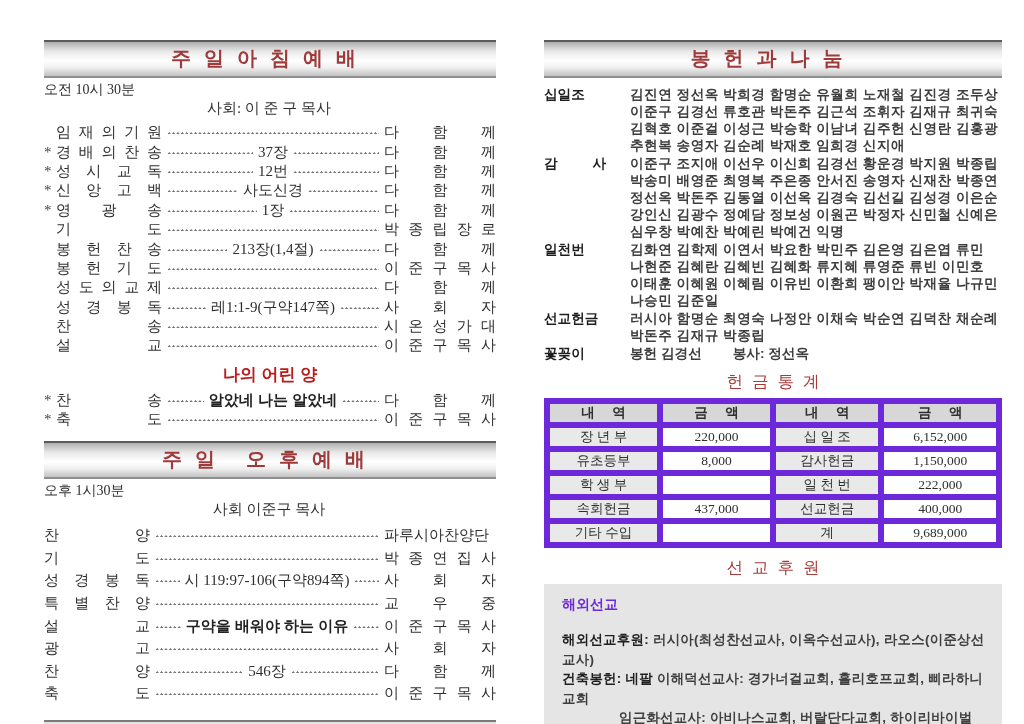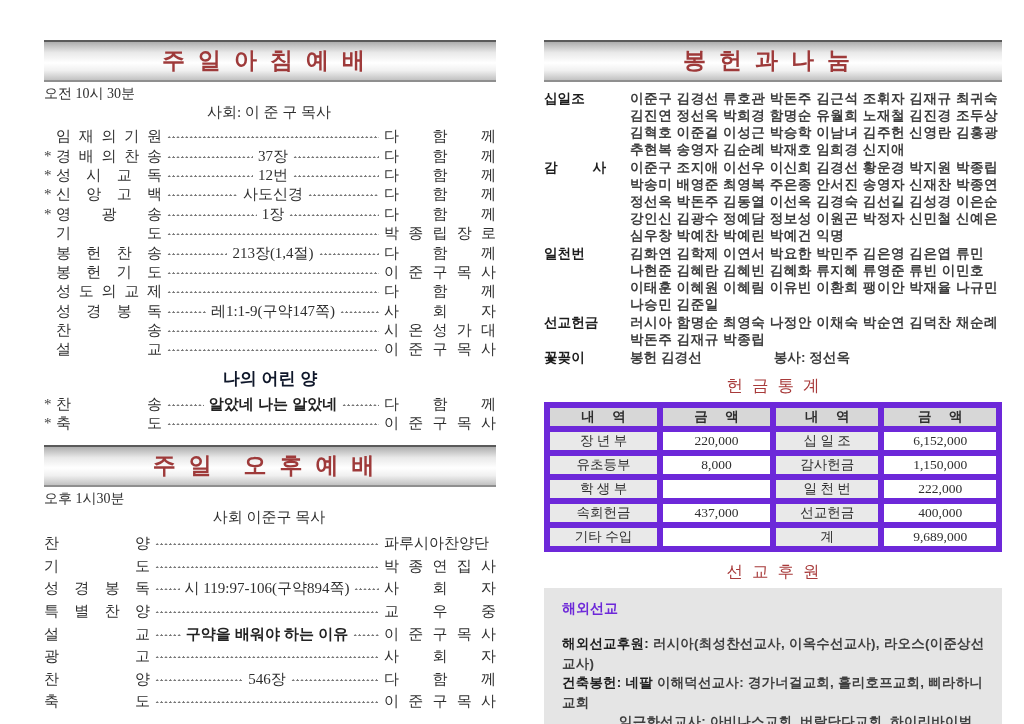--- a/index.html
+++ b/index.html
@@ -15,21 +15,21 @@
   .col-right { left:544px; width:458px; }
 
   
   .header-bar {
     border-top:2px solid #5a5a5a;
     border-bottom:2px solid #8f8f8f;
     background:linear-gradient(to bottom,#aeaeae 0%,#e9e9e9 28%,#ffffff 55%,#f0f0f0 75%,#c2c2c2 100%);
     text-align:center; padding:3px 0 4px;
   }
   .header-title {
-    color:#9e3a3a; font-weight:bold; font-size:23px;
+    color:#9e3a3a; font-weight:bold; font-size:20px;
     letter-spacing:13px; text-indent:13px;
   }
 
   .meta-row { display:flex; justify-content:space-between; font-size:14px; margin-top:3px; }
   .leader-line { text-align:center; font-size:15px; padding-right:2px; margin-bottom:5px; }
 
   .wrow { display:flex; align-items:center; font-size:15px; height:19.4px; }
   .pm .wrow { height:22.6px; }
   .star { width:12px; flex-shrink:0; color:#444; }
   .wlabel {
@@ -40,39 +40,39 @@
     background-image:radial-gradient(circle,#777 1px,transparent 1.2px);
     background-size:4.4px 3px; background-position:0 1px; background-repeat:repeat-x; }
   .wcenter { text-align:center; white-space:nowrap; }
   .bold-center { font-family:"Liberation Sans","DejaVu Sans",sans-serif; font-weight:bold; color:#222; }
   .wright {
     display:inline-block; width:112px; flex-shrink:0;
     text-align:justify; text-align-last:justify;
   }
   .sermon-title {
     text-align:center; font-family:"Liberation Sans","DejaVu Sans",sans-serif;
-    font-weight:bold; font-size:17px; color:#0f172a; margin:7px 0 5px;
+    font-weight:bold; font-size:17px; color:#b91c1c; margin:7px 0 5px;
   }
   .note {
     margin-top:15px; background:#e3e3e3;
     border-top:2px solid #7a7a7a; border-bottom:2px solid #7a7a7a;
     font-family:"Liberation Sans","DejaVu Sans",sans-serif; font-weight:bold;
     font-size:13px; color:#333; text-align:center; padding:7px 2px;
   }
 
   
   .giving-area { margin-top:8px; font-family:"Liberation Sans","DejaVu Sans",sans-serif;
     font-weight:bold; font-size:13.6px; color:#3d3d3d; }
   .group { display:flex; margin-bottom:1px; }
   .nlabel { display:inline-block; width:62px; flex-shrink:0; color:#1d1d1d;
     text-align:justify; text-align-last:justify; margin-right:24px; }
   .nlines { flex:1; }
   .nline { line-height:17px; letter-spacing:0.5px; }
   .flower-row { display:flex; line-height:17px; }
-  .flower-gap { margin-left:72px; }
+  .flower-gap { margin-left:31px; }
 
   .red-title { text-align:center; color:#a83a3a; font-weight:normal; font-size:16.5px;
     letter-spacing:9px; text-indent:9px; margin:9px 0 5px;
     font-family:"Liberation Serif","DejaVu Serif",serif; }
 
   table.stats { width:100%; border-collapse:collapse; font-size:13.5px; }
   table.stats th, table.stats td { border:6px solid #6d28d9; text-align:center; padding:0 4px; height:18px; }
   table.stats th { background:#d7d7d7; letter-spacing:7px; text-indent:7px; font-size:13.5px; }
   table.stats td.lbl { background:#e9e9e9; }
   table.stats td.val { font-family:"Liberation Serif","DejaVu Serif",serif; }
@@ -267,22 +267,22 @@
 <div class="col col-right">
 
   <div class="header-bar">
     <span class="header-title">봉헌과나눔</span>
   </div>
 
   <div class="giving-area">
     <div class="group">
       <span class="nlabel">십일조</span>
       <div class="nlines">
+        <div class="nline">김진연 정선옥 박희경 함명순 유월희 노재철 김진경 조두상</div>
         <div class="nline">이준구 김경선 류호관 박돈주 김근석 조휘자 김재규 최귀숙</div>
-        <div class="nline">김진연 정선옥 박희경 함명순 유월희 노재철 김진경 조두상</div>
         <div class="nline">김혁호 이준걸 이성근 박승학 이남녀 김주헌 신영란 김홍광</div>
         <div class="nline">추현복 송영자 김순례 박재호 임희경 신지애</div>
       </div>
     </div>
     <div class="group">
       <span class="nlabel">감 사</span>
       <div class="nlines">
         <div class="nline">이준구 조지애 이선우 이신희 김경선 황운경 박지원 박종립</div>
         <div class="nline">박송미 배영준 최영복 주은종 안서진 송영자 신재찬 박종연</div>
         <div class="nline">정선옥 박돈주 김동열 이선옥 김경숙 김선길 김성경 이은순</div>

